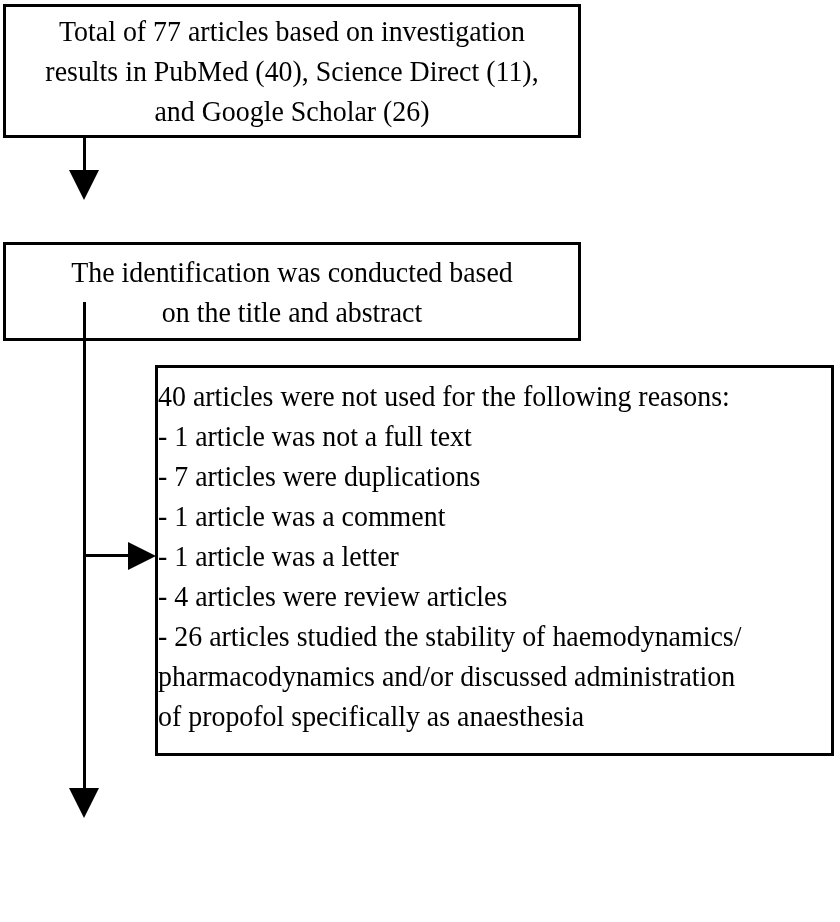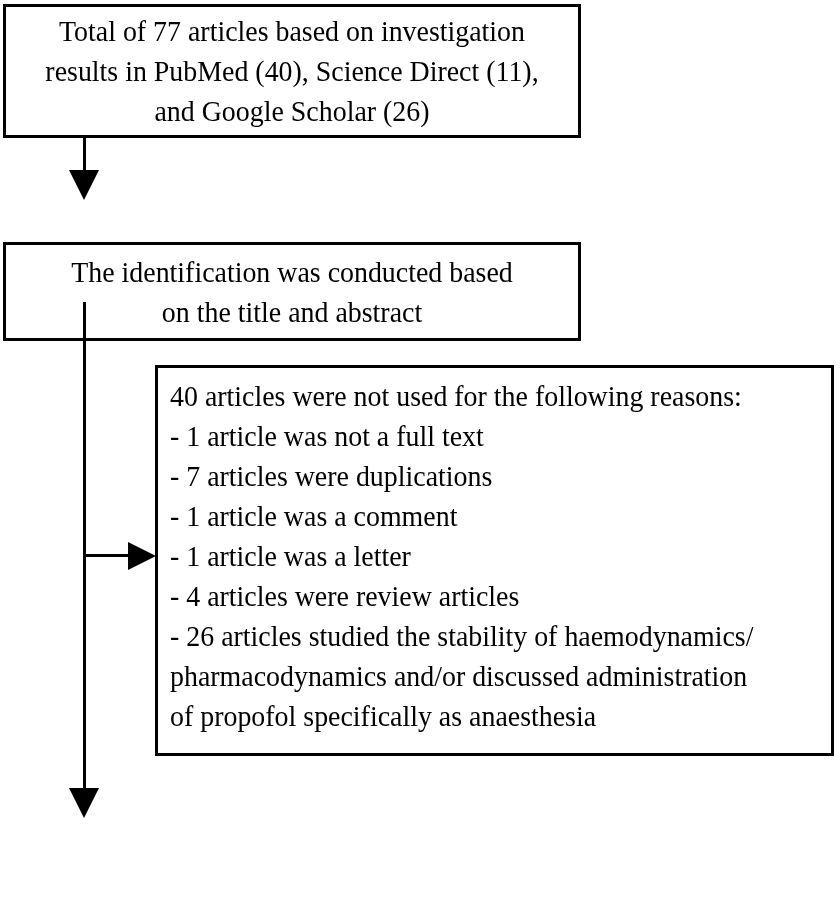--- a/index.html
+++ b/index.html
@@ -30,21 +30,20 @@
     color: #000000;
     white-space: nowrap;
     font-stretch: condensed;
     transform: scaleX(0.93);
     transform-origin: center center;
   }
   .box.centered .line {
     text-align: center;
   }
   .box.lefted {
-    padding-left: 12px;
     padding-top: 8px;
     padding-bottom: 8px;
     justify-content: flex-start;
   }
   .box.lefted .line {
     text-align: left;
     transform-origin: left center;
   }
 
   

